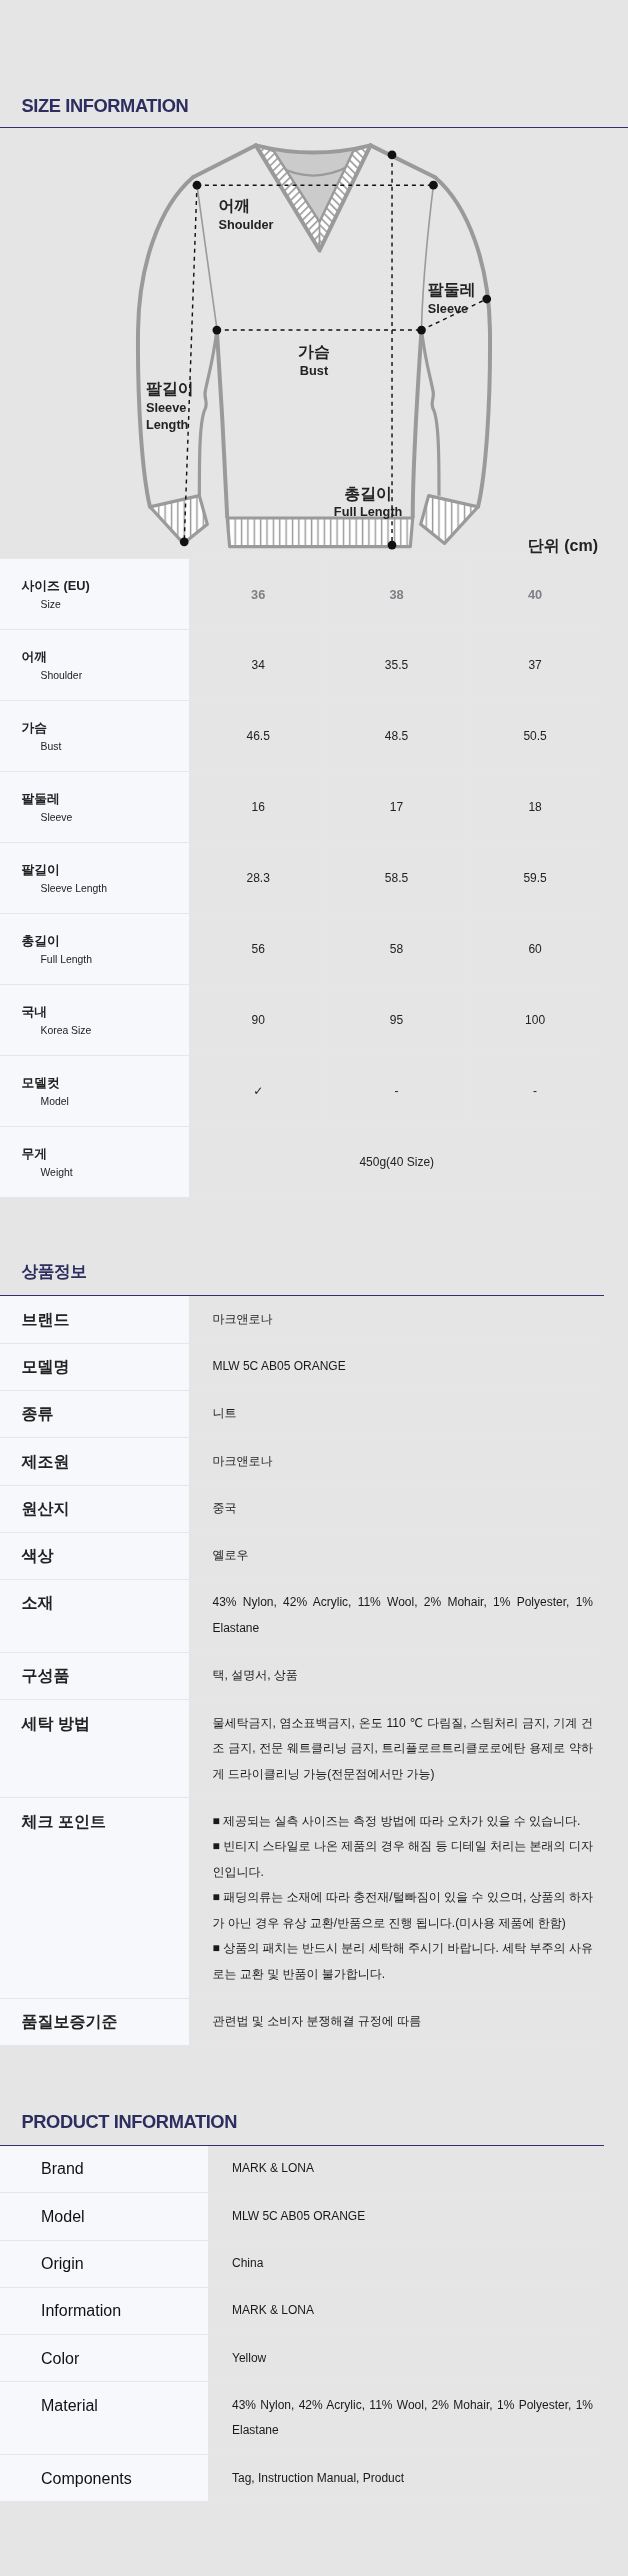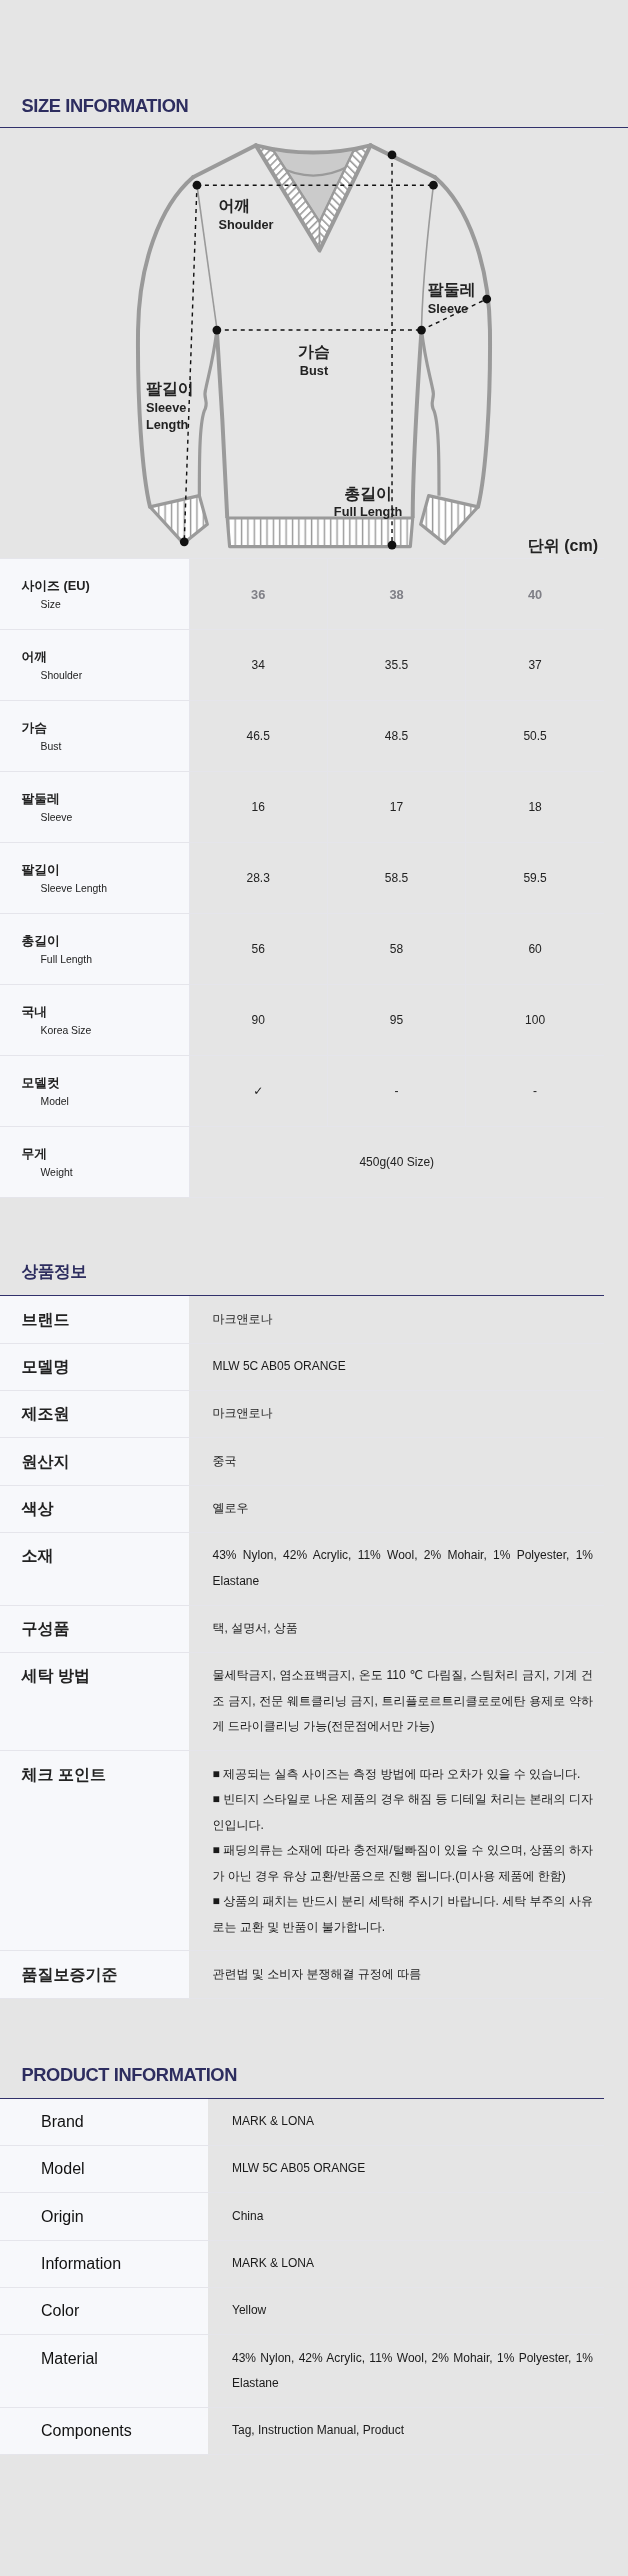--- a/index.html
+++ b/index.html
@@ -215,20 +215,24 @@
       <tbody>
           <tr>
             <th>브랜드</th>
             <td>마크앤로나</td>
           </tr>
           <tr>
             <th>모델명</th>
             <td>MLW 5C AB05 ORANGE</td>
           </tr>
           <tr>
+            <th>종류</th>
+            <td>니트</td>
+          </tr>
+          <tr>
             <th>제조원</th>
             <td>마크앤로나</td>
           </tr>
           <tr>
             <th>원산지</th>
             <td>중국</td>
           </tr>
           <tr>
             <th>색상</th>
             <td>옐로우</td>

